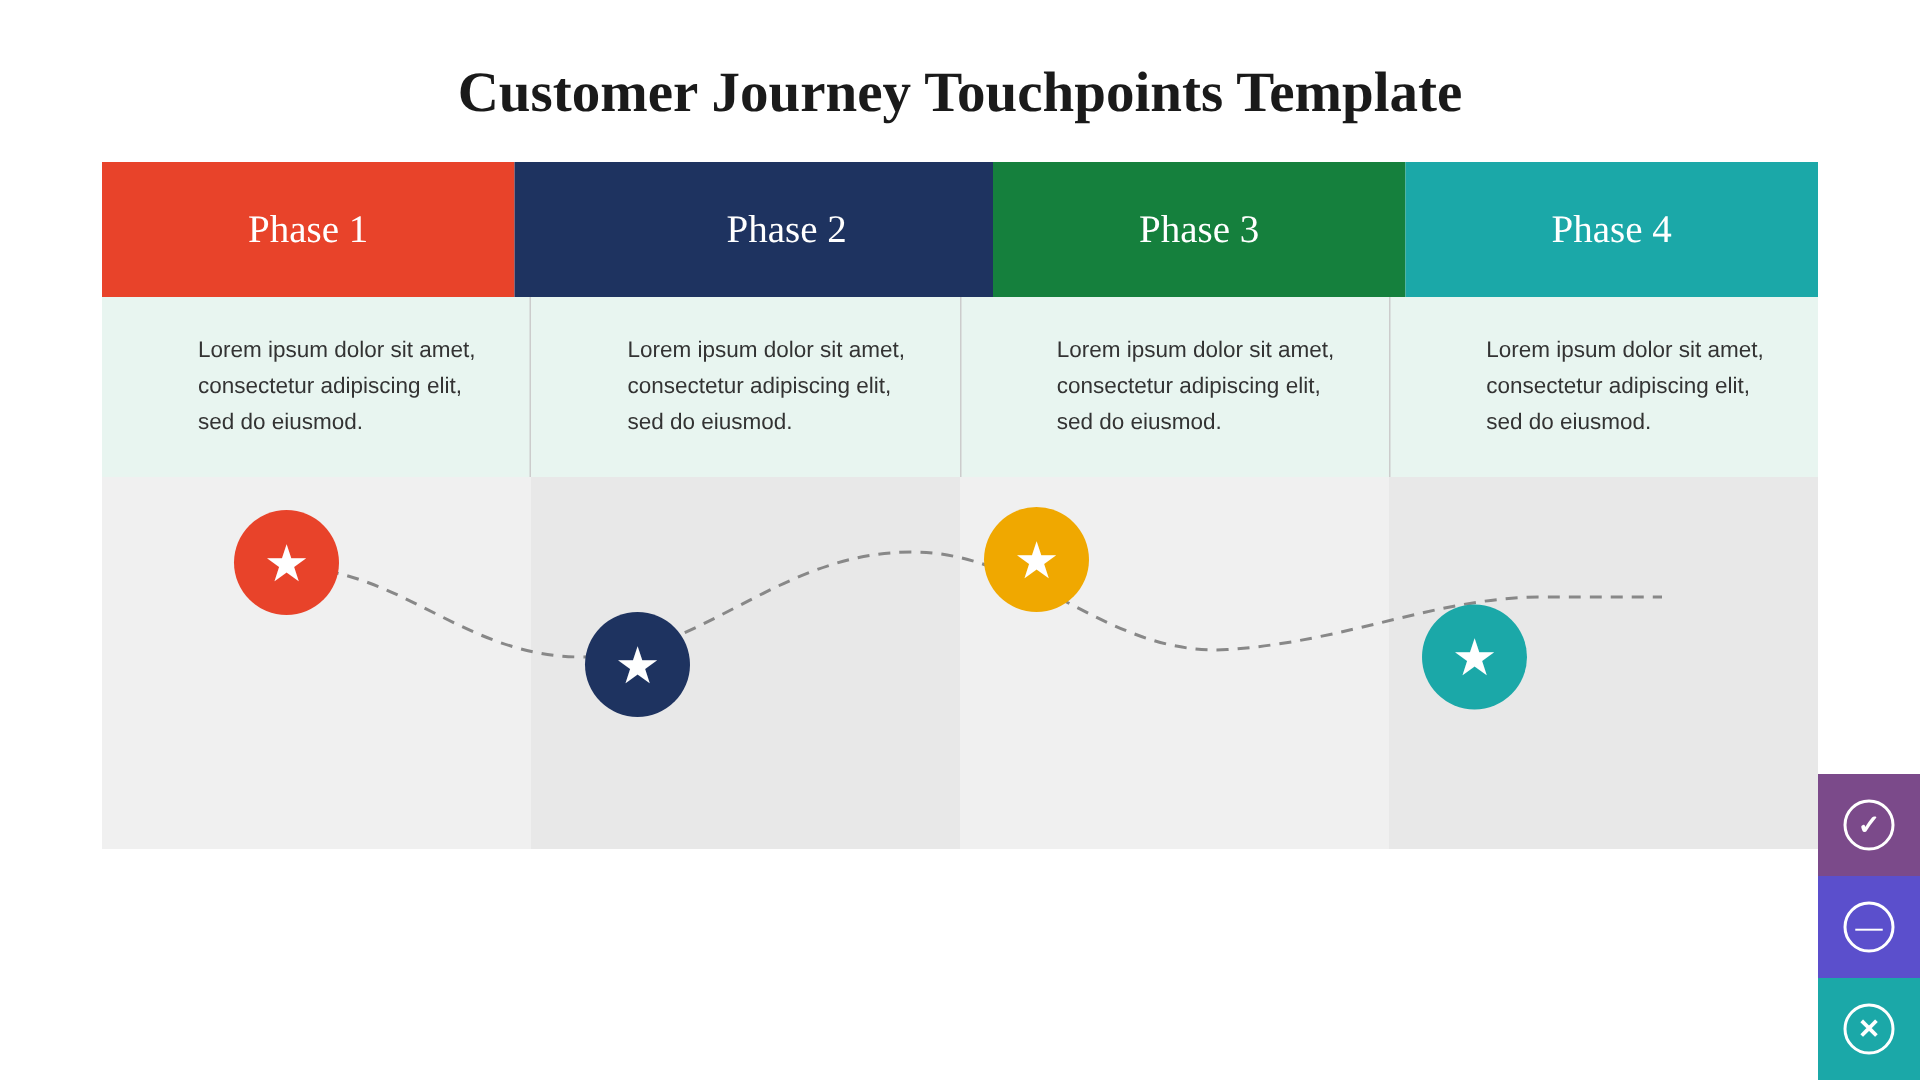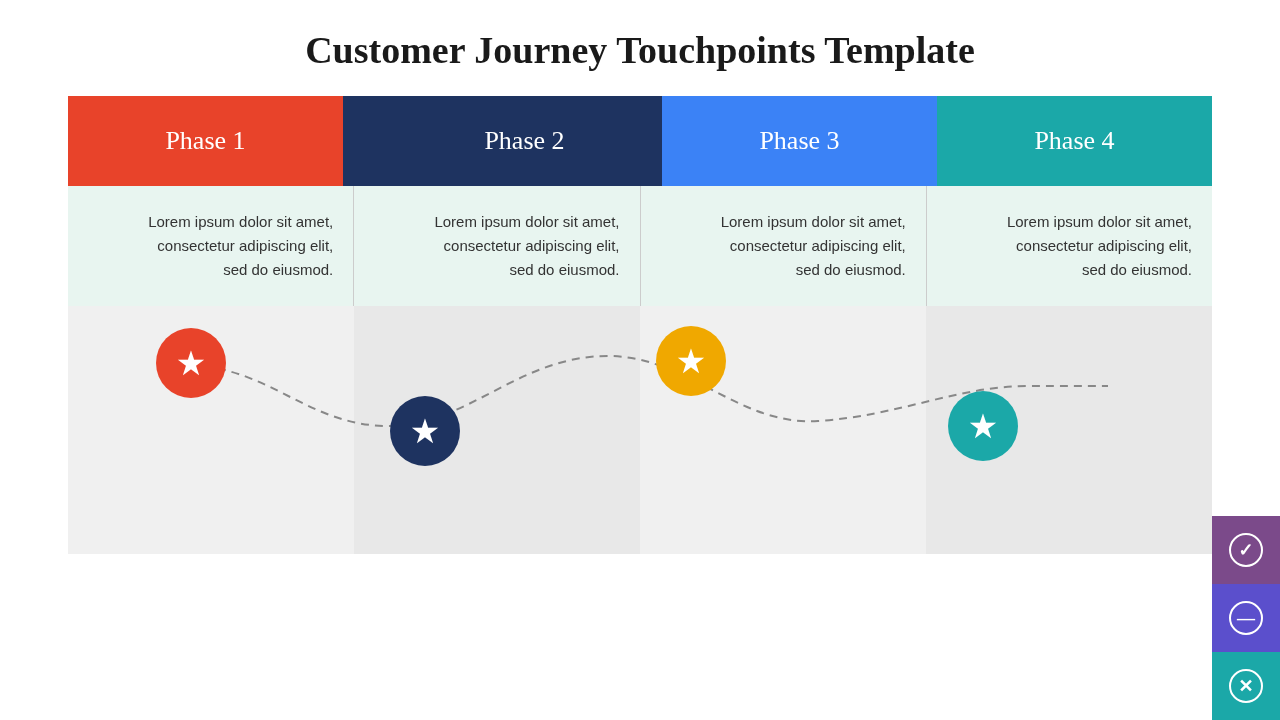--- a/index.html
+++ b/index.html
@@ -10,21 +10,21 @@
       font-family: Georgia, 'Times New Roman', serif;
       overflow: hidden;
       position: relative;
     }
 
     .page-title {
       text-align: center;
       font-size: 38px;
       font-weight: 700;
       color: #1a1a1a;
-      padding: 28px 0 24px 0;
+      padding: 40px 0 24px 0;
       font-family: Georgia, serif;
     }
 
     .main-container {
       position: relative;
       margin: 0 68px;
     }
 
     
     .phases-header {
@@ -42,34 +42,34 @@
 
     .phase-header span {
       color: #ffffff;
       font-size: 26px;
       font-weight: 400;
       font-family: Georgia, serif;
     }
 
     .phase-1-header { background: #e8432a; }
     .phase-2-header { background: #1e3360; padding-left: 44px; }
-    .phase-3-header { background: #3b82f6; align-items: center; }
+    .phase-3-header { background: #15803d; align-items: center; }
     .phase-4-header { background: #1ba8a8; }
 
     
     .text-row {
       display: flex;
       width: 100%;
       background: #e8f5f0;
     }
 
     .text-cell {
       flex: 1;
       padding: 24px 20px;
-      text-align: right;
+      text-align: left;
       font-size: 15px;
       color: #333;
       line-height: 1.6;
       font-family: Arial, sans-serif;
       border-right: 1px solid #ccc;
       margin-left: 44px;
     }
     .text-cell:last-child { border-right: none; }
 
     

